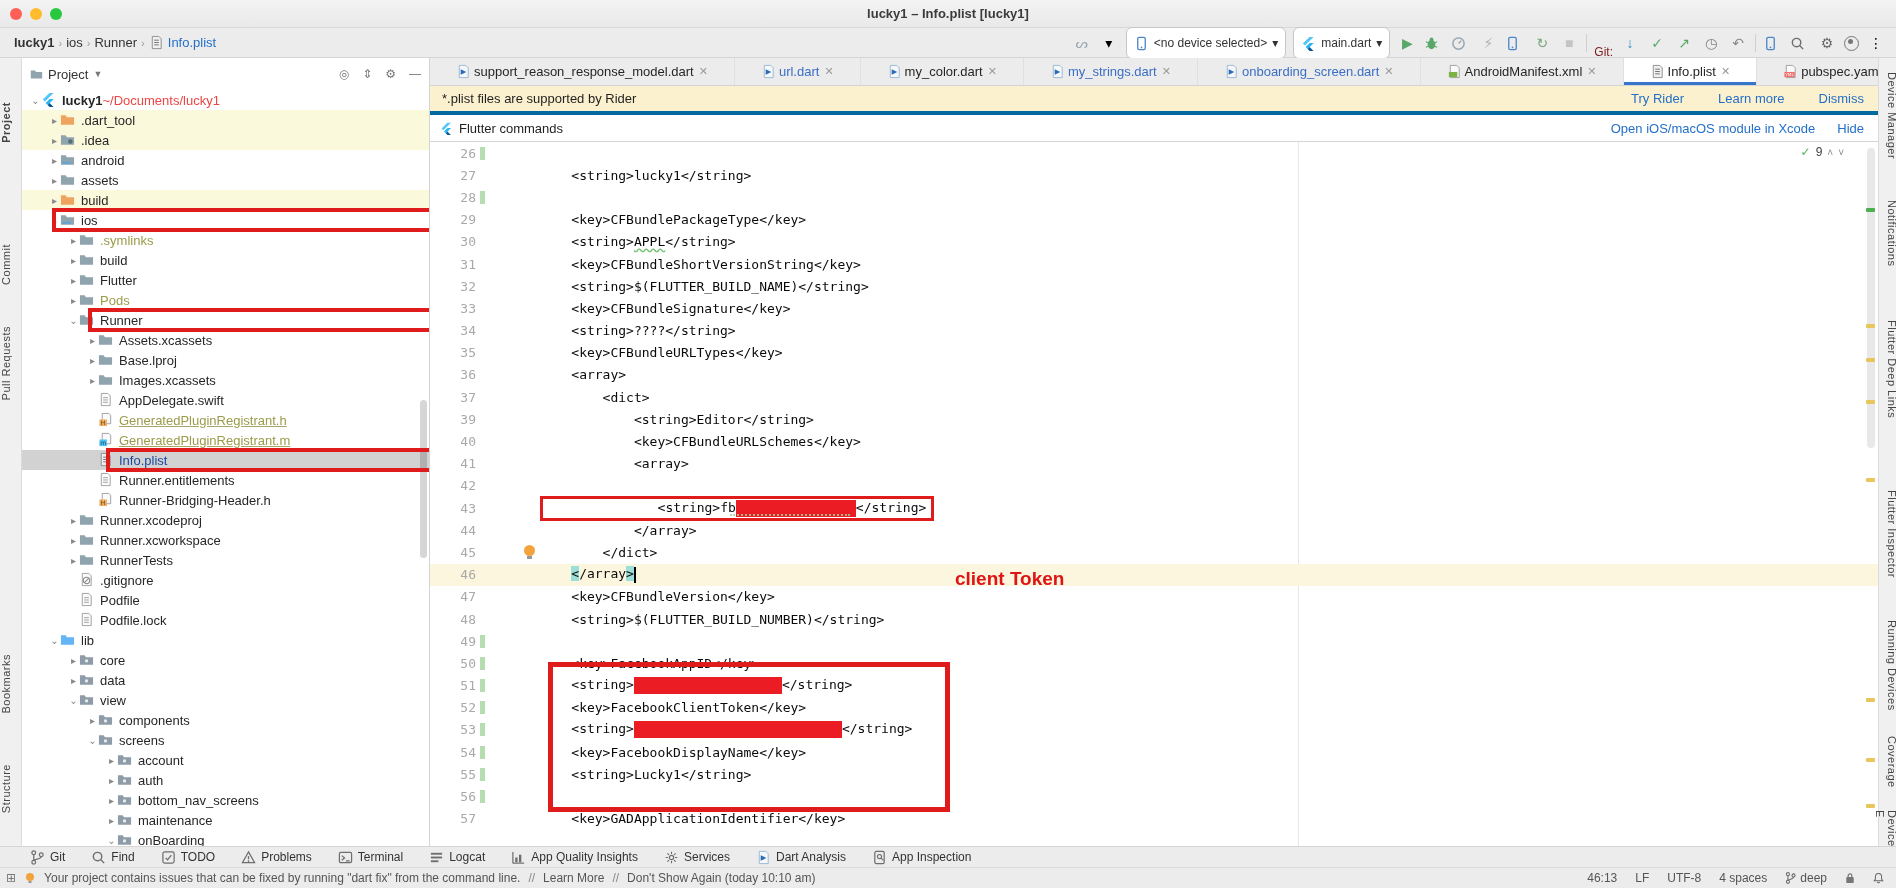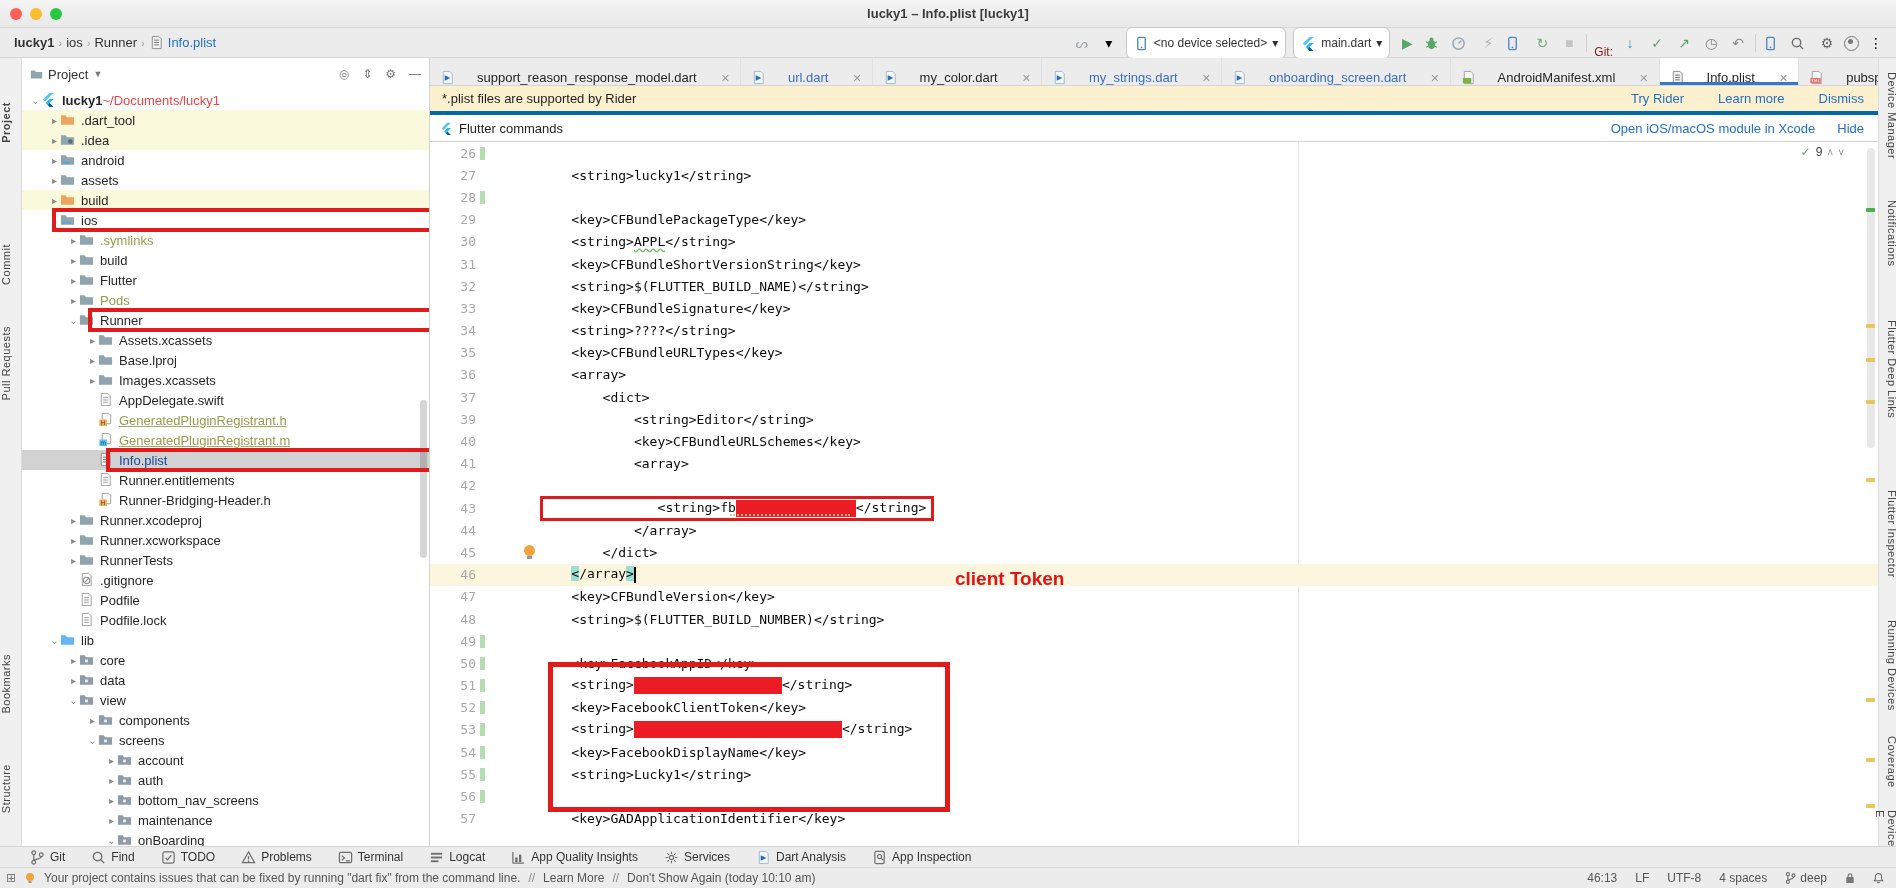--- a/index.html
+++ b/index.html
@@ -46,21 +46,21 @@
   .trow .lbl.olive { color:#9b9b4b; }
   .trow .lbl.und { text-decoration:underline; text-decoration-color:#a7a76a;text-align:center; }
   .trow .path { color:#ef4444; margin-left:0; }
   .ticon { width:16px; height:16px; flex:none; margin-right:5px; position:relative; }
   .redbox { position:absolute; border:4px solid #e01b1b; pointer-events:none; z-index:5; }
   .pscroll { position:absolute; right:2px; width:7px; border-radius:4px; background:rgba(0,0,0,.16); }
 
   
   .edcol { flex:1; position:relative; background:#fff; min-width:0; }
   .tabbar { height:28px; background:#ececec; border-bottom:1px solid #d5d5d5; display:flex; align-items:stretch; overflow:hidden; position:relative; }
-  .tab { display:flex; align-items:flex-end; gap:22px; padding:0 10px; font-size:13px; color:#262626; border-right:1px solid #e0e0e0; position:relative; }
+  .tab { display:flex; align-items:center; gap:3px; padding:0 26px; font-size:13px; color:#262626; border-right:1px solid #e0e0e0; position:relative; }
   .tab.active { background:#fff; }
   .tab.active:after { content:""; position:absolute; left:0; right:0; bottom:0; height:3px; background:#3876c9; }
   .tab .x { color:#9a9a9a; font-size:11px; margin-left:2px; }
   .tab.mod { color:#3b6ec5; }
 
   .banner1 { height:29px; background:#fbf1ce; border-bottom:4px solid #0369a1; display:flex; align-items:center; font-size:13px; color:#1f1f1f; padding:0 14px 0 12px; }
   .banner1 .links { margin-left:auto; display:flex; gap:34px; }
   .blink { color:#2470c8; }
   .banner2 { height:27px; background:#fff; border-bottom:1px solid #d5d5d5; display:flex; align-items:center; font-size:13px; color:#1f1f1f; padding:0 14px 0 10px; gap:6px; }
   .banner2 .links { margin-left:auto; display:flex; gap:22px; }

